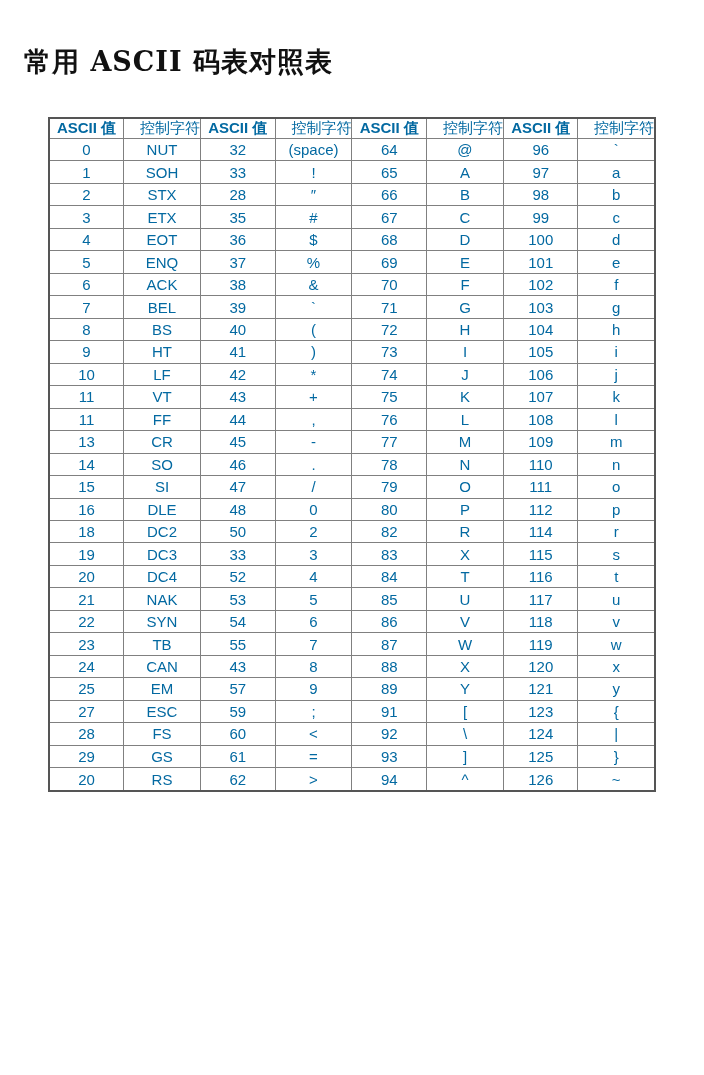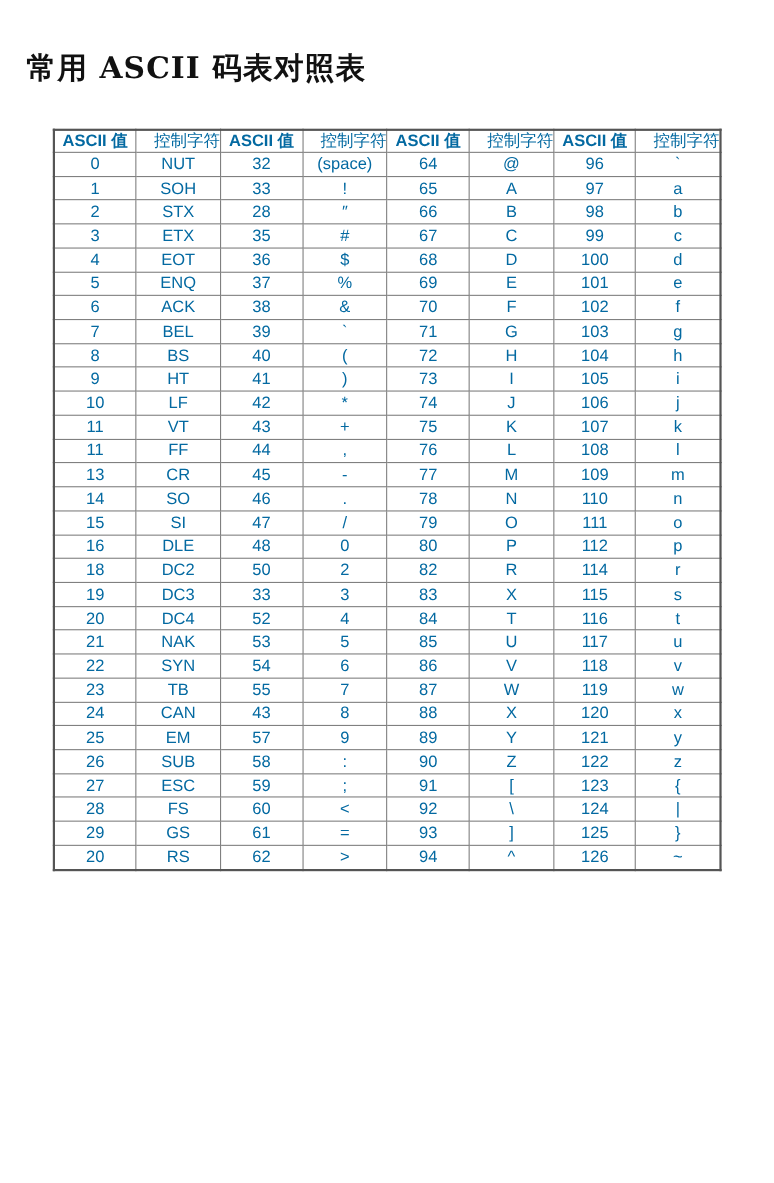--- a/index.html
+++ b/index.html
@@ -334,30 +334,20 @@
           <td>25</td>
           <td>EM</td>
           <td>57</td>
           <td>9</td>
           <td>89</td>
           <td>Y</td>
           <td>121</td>
           <td>y</td>
         </tr>
         <tr>
-          <td>26</td>
-          <td>SUB</td>
-          <td>58</td>
-          <td>:</td>
-          <td>90</td>
-          <td>Z</td>
-          <td>122</td>
-          <td>z</td>
-        </tr>
-        <tr>
           <td>27</td>
           <td>ESC</td>
           <td>59</td>
           <td>;</td>
           <td>91</td>
           <td>[</td>
           <td>123</td>
           <td>{</td>
         </tr>
         <tr>

